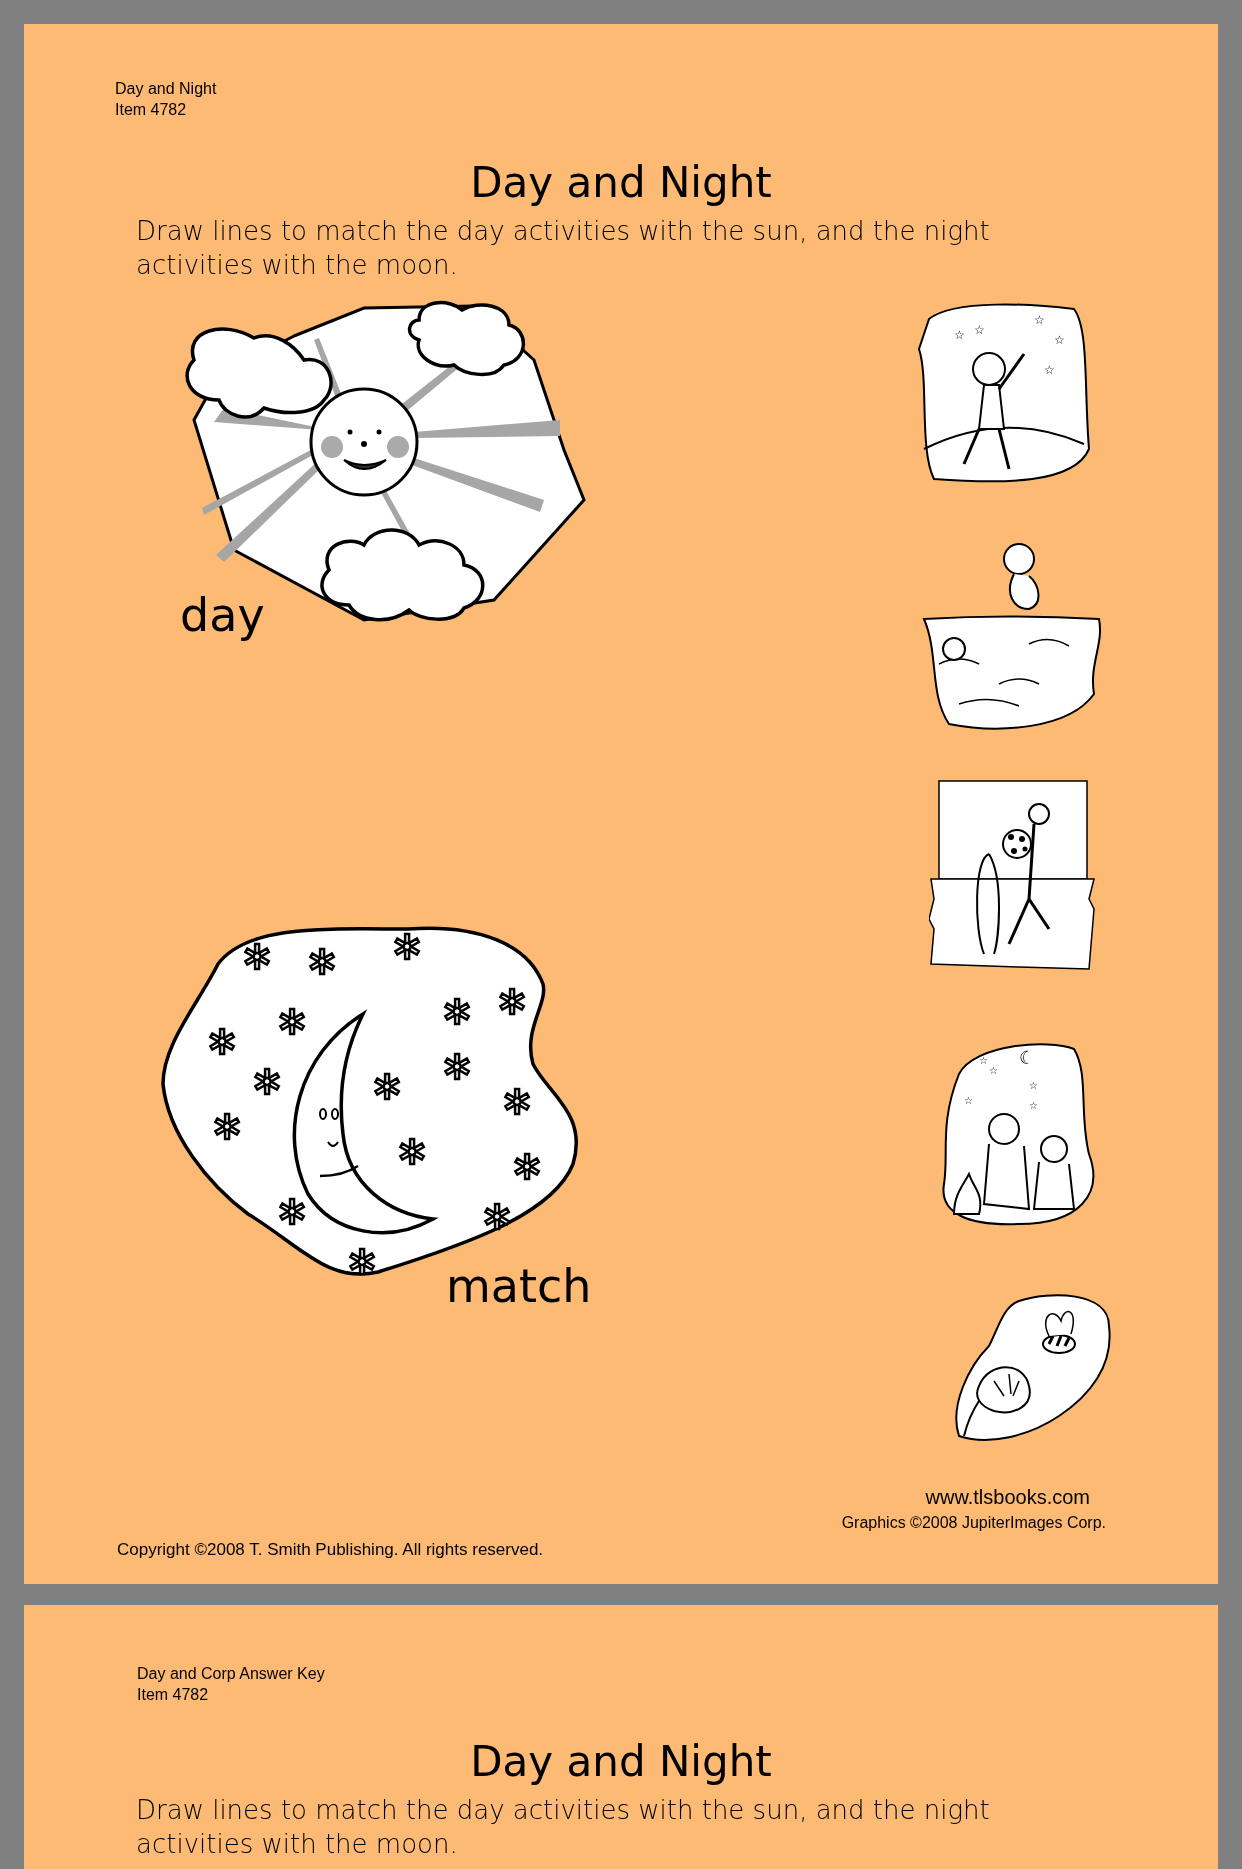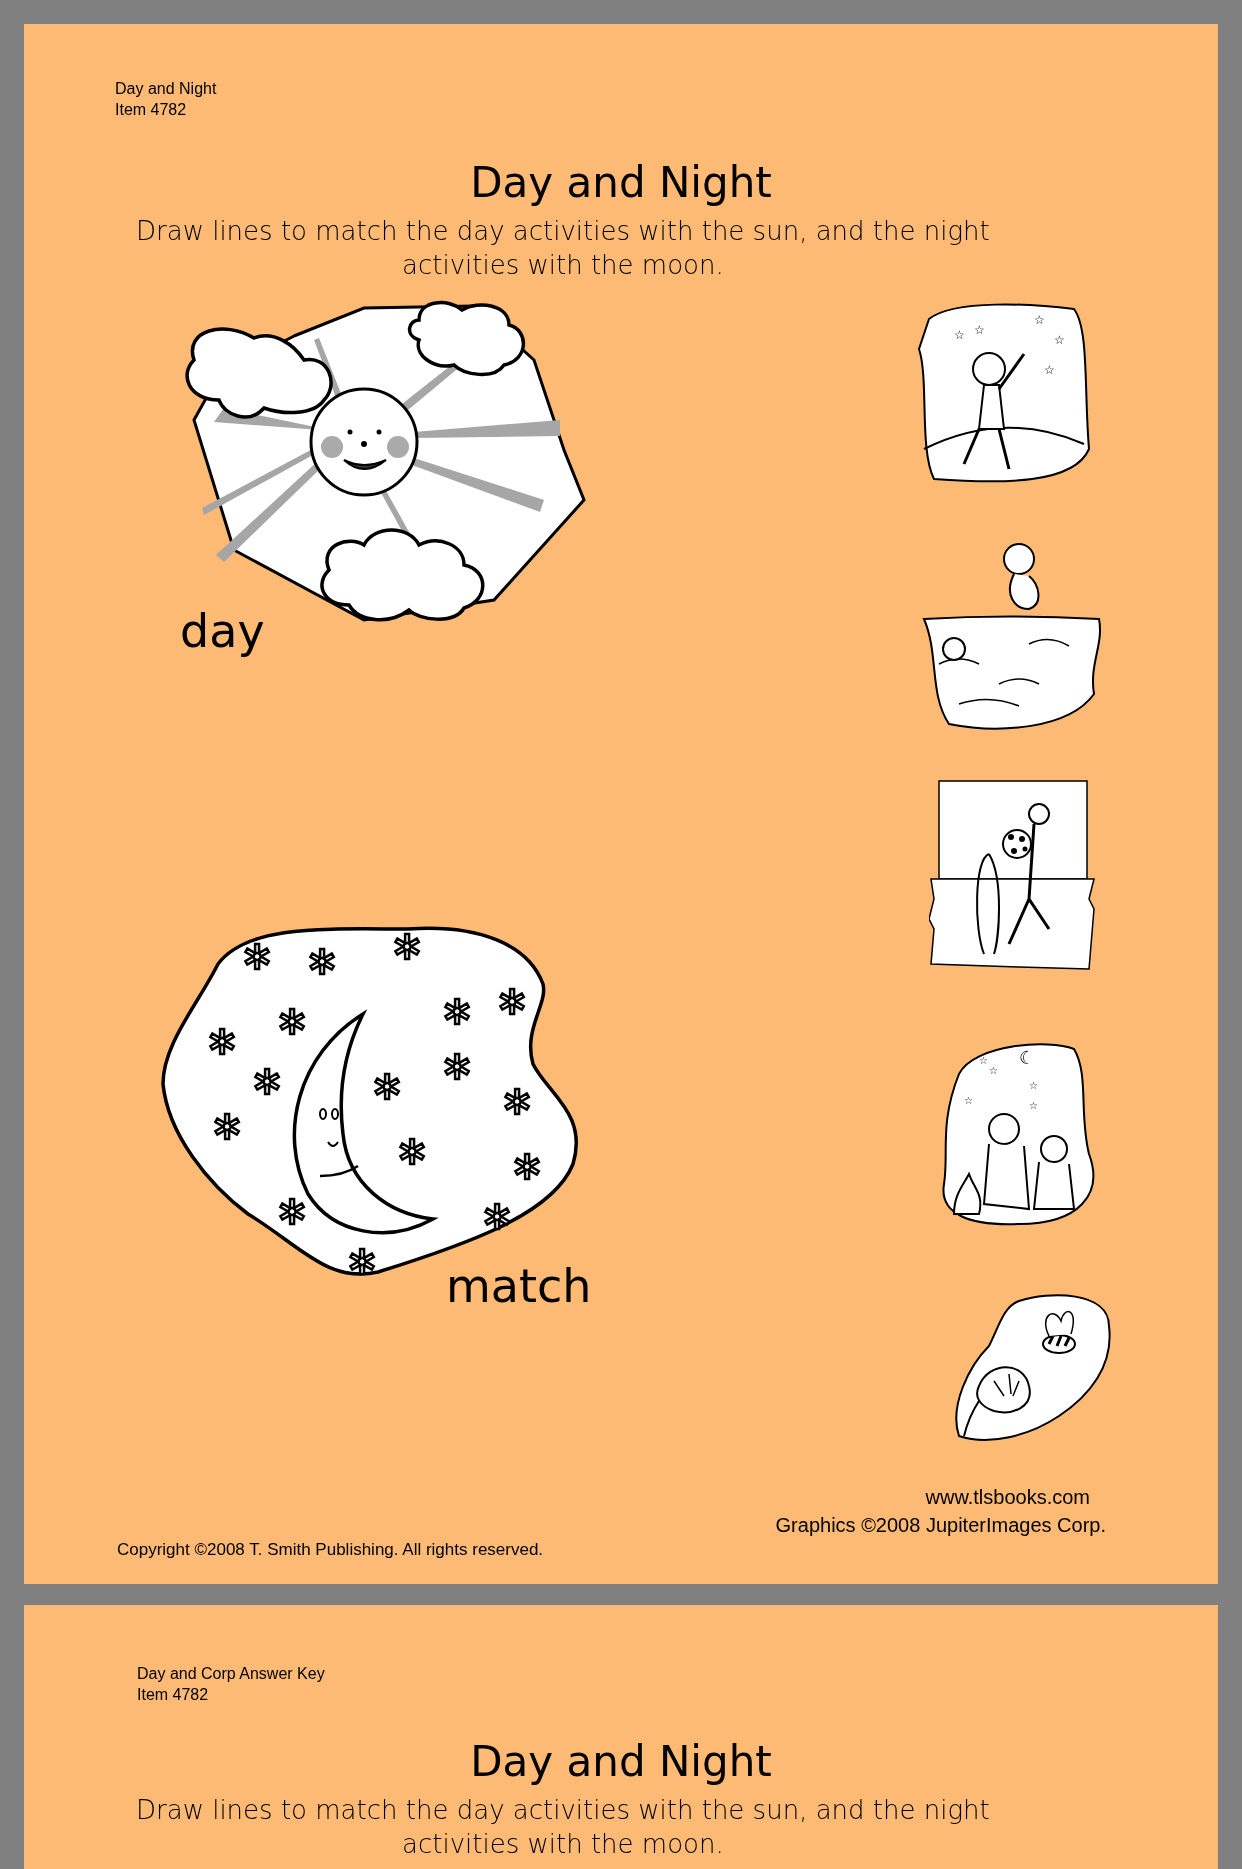--- a/index.html
+++ b/index.html
@@ -9,25 +9,25 @@
     font-family: "Liberation Sans", sans-serif; color: #000;
   }
   .page { position: absolute; left: 24px; width: 1194px; background: #fdba74; }
   #page1 { top: 24px; height: 1560px; }
   #page2 { top: 1605px; height: 300px; }
   .abs { position: absolute; }
   .meta { font-family: "Liberation Sans", sans-serif; font-size: 16px; line-height: 21px; }
   .name-label { font-family: "DejaVu Sans", sans-serif; font-size: 23px; font-weight: 300; }
   .name-line { border-bottom: 2px solid #222; width: 355px; height: 1px; }
   .title { font-family: "DejaVu Sans", sans-serif; font-size: 42px; width: 100%; text-align: center; letter-spacing: 0px; }
-  .instr { font-family: "DejaVu Sans", sans-serif; font-size: 26px; line-height: 34px; font-weight: 300; text-align: center; }
+  .instr { font-family: "DejaVu Sans", sans-serif; font-size: 26px; line-height: 34px; font-weight: 300; }
   .label-word { font-family: "DejaVu Sans", sans-serif; font-size: 46px; }
   .footer-left { font-size: 17px; }
   .footer-url { font-size: 20px; text-align: right; }
-  .footer-graphics { font-size: 20px; text-align: right; }
+  .footer-graphics { font-size: 16px; text-align: right; }
   svg { display: block; }
 </style>
 </head>
 <body>
 
 <div class="page" id="page1">
   <div class="abs meta" style="left:91px; top:54px;">
     <div>Day and Night</div>
     <div>Item 4782</div>
   </div>
@@ -62,21 +62,21 @@
       <circle cx="186" cy="132" r="2.5" fill="#000"></circle>
       <circle cx="215" cy="132" r="2.5" fill="#000"></circle>
       <circle cx="200" cy="144" r="3" fill="#000"></circle>
       <path d="M180,160 Q200,178 222,160 Q200,170 180,160 Z" fill="#333" stroke="#000" stroke-width="2"></path>
 
       <path d="M30,60 C20,30 60,20 90,38 C110,30 130,45 140,60 C165,55 175,85 160,100 C150,115 120,115 100,108 C85,125 60,115 55,100 C25,100 15,75 30,60 Z" fill="#fff" stroke="#000" stroke-width="3.5"></path>
       <path d="M255,20 C255,0 285,-2 298,10 C315,0 345,5 345,25 C365,30 365,60 340,65 C330,80 300,75 290,65 C270,70 250,55 255,40 C240,35 245,20 255,20 Z" fill="#fff" stroke="#000" stroke-width="3.5"></path>
       <path d="M165,270 C155,245 185,235 200,245 C210,225 245,225 255,245 C275,235 300,245 300,265 C325,270 325,300 300,308 C290,325 255,320 245,310 C225,325 195,322 185,305 C160,305 150,285 165,270 Z" fill="#fff" stroke="#000" stroke-width="3.5"></path>
     </svg>
   </div>
-  <div class="abs label-word" style="left:156px; top:580px;">day</div>
+  <div class="abs label-word" style="left:156px; top:564px;">day</div>
 
   <div class="abs" style="left:124px; top:890px; width:460px; height:370px;">
     <svg width="460" height="370" viewBox="0 0 460 370">
       <path d="M70,50 C100,10 180,15 260,15 C330,10 380,30 395,70 C400,90 375,115 385,150 C400,180 440,200 425,250 C405,300 320,330 230,358 C180,370 150,330 100,300 C60,270 20,220 15,170 C15,130 50,90 70,50 Z" fill="#fff" stroke="#000" stroke-width="3.5"></path>
       <path d="M215,100 C150,140 130,220 160,280 C185,320 240,330 285,305 C240,300 200,270 195,220 C190,180 195,140 215,100 Z" fill="#fff" stroke="#000" stroke-width="3.5"></path>
       <ellipse cx="175" cy="200" rx="3" ry="5" fill="none" stroke="#000" stroke-width="2"></ellipse>
       <ellipse cx="187" cy="200" rx="3" ry="5" fill="none" stroke="#000" stroke-width="2"></ellipse>
       <path d="M180,228 Q185,236 190,228" fill="none" stroke="#000" stroke-width="2"></path>
       <path d="M172,262 Q195,262 210,252" fill="none" stroke="#000" stroke-width="2.5"></path>
       <g fill="#fff" stroke="#000" stroke-width="2.5" font-family="DejaVu Sans, sans-serif">

